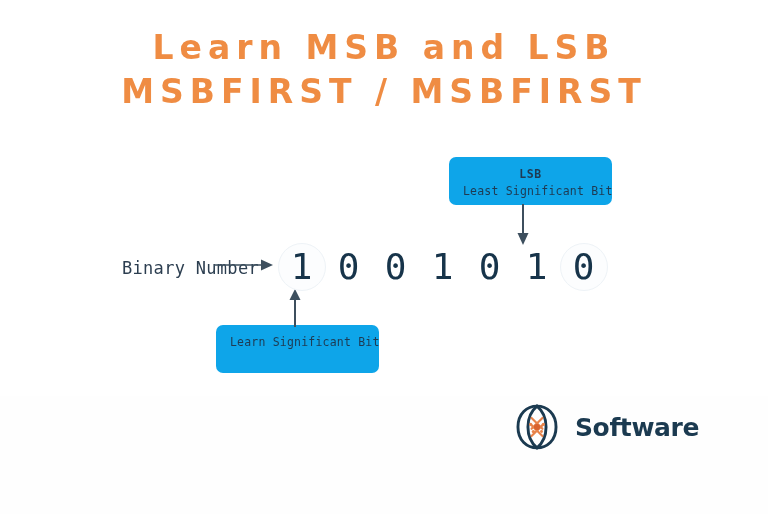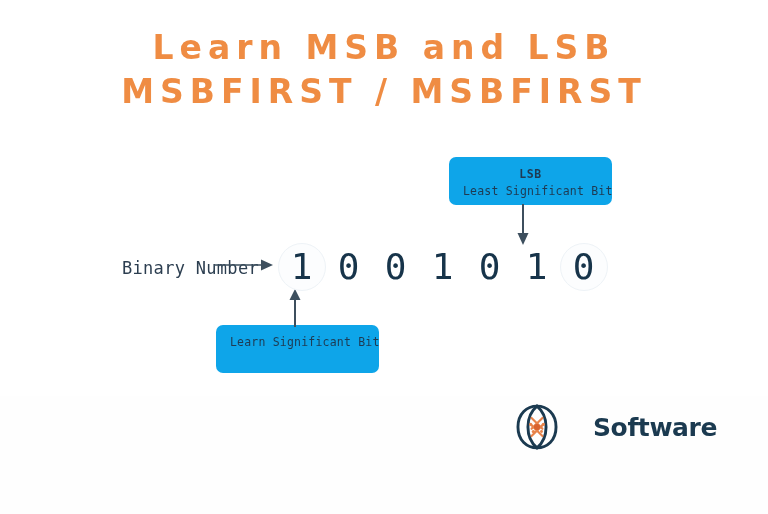--- a/index.html
+++ b/index.html
@@ -136,21 +136,21 @@
     z-index: 2;
   }
 
   
   #logo {
     position: absolute;
     left: 508px;
     top: 398px;
     display: flex;
     align-items: center;
-    gap: 27px;
+    gap: 9px;
   }
   #logo-mark {
     width: 58px;
     height: 58px;
     flex: 0 0 58px;
   }
   #logo-text {
     display: flex;
     flex-direction: column;
     line-height: 1.0;

